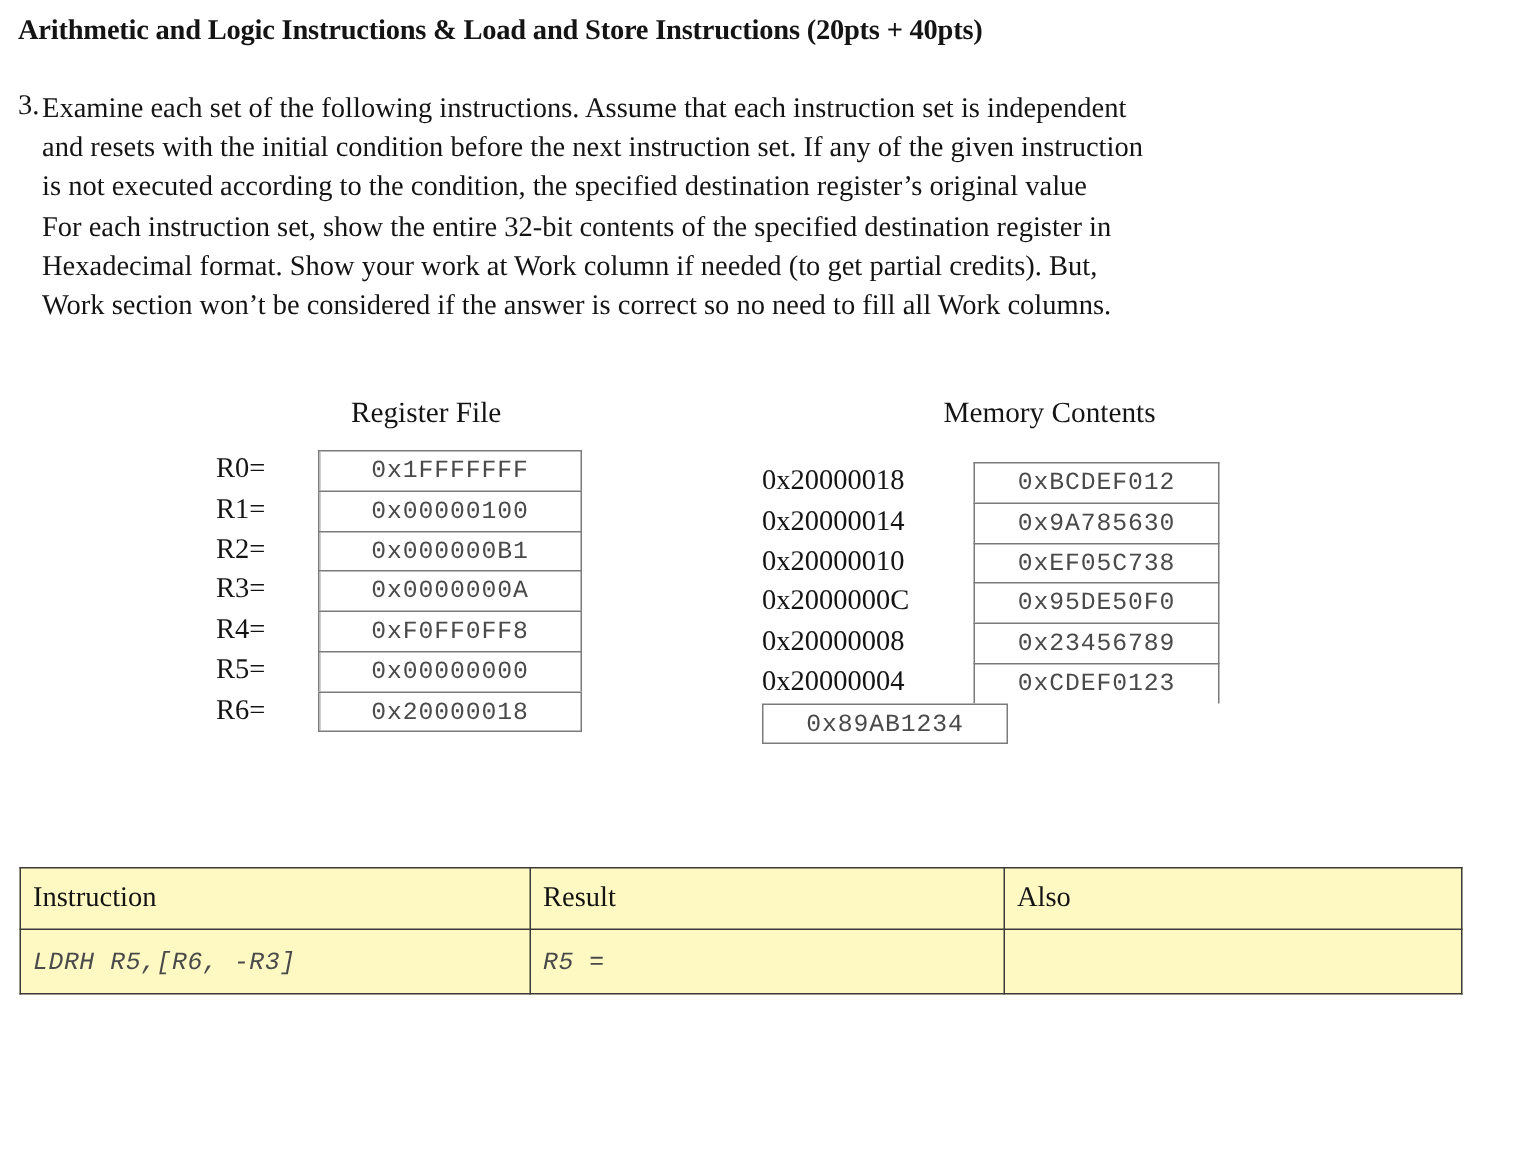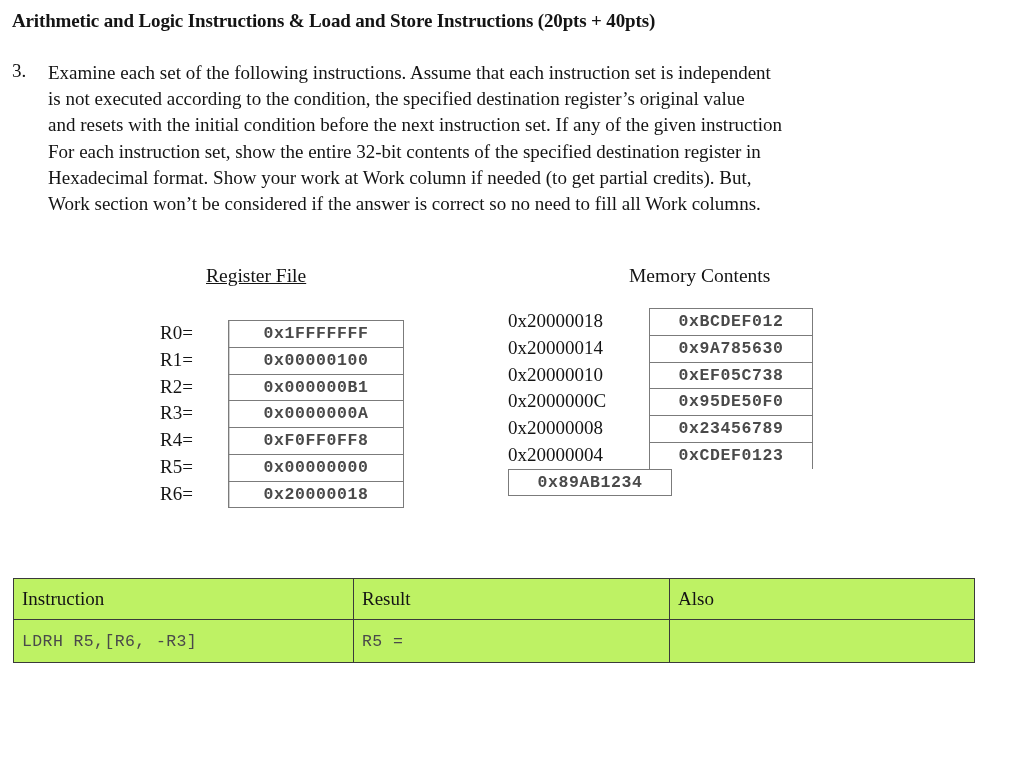--- a/index.html
+++ b/index.html
@@ -38,47 +38,46 @@
     width: 920px;
   }
   .q-num {
     position: absolute;
     left: 0px;
     top: 0px;
     font-size: 19px;
     color: #141414;
   }
   .q-body {
-    margin-left: 36px;
+    margin-left: 16px;
     font-size: 19px;
     line-height: 26.2px;
     color: #141414;
     text-align: left;
   }
   .q-body .ln {
     display: block;
     white-space: nowrap;
   }
 
   
   .sec-head {
     position: absolute;
     font-size: 19.5px;
     color: #141414;
     white-space: nowrap;
   }
-  #reg-file-heading { left: 206px; top: 265px; text-decoration: underline; }
+  #reg-file-heading { left: 234px; top: 265px; }
   #mem-contents-heading { left: 629px; top: 265px; }
 
   
   .regfile {
     position: absolute;
     left: 144px;
-    top: 320px;
-    margin-left: 16px;
+    top: 300px;
   }
   .reg-row, .mem-row {
     display: flex;
     align-items: stretch;
     height: 26.8px;
   }
   .reg-label {
     width: 62px;
     font-size: 19px;
     line-height: 26.8px;
@@ -93,21 +92,20 @@
     border: 1px solid #7b7b7b;
     border-bottom: none;
     background: #fff;
     font-family: "Liberation Mono", "DejaVu Sans Mono", monospace;
     font-size: 16.5px;
     line-height: 25px;
     letter-spacing: 0.6px;
     color: #4a4a4a;
     text-align: center;
     white-space: nowrap;
-    font-weight: bold;
   }
   .reg-row:last-child .reg-cell,
   .mem-row:last-child .mem-cell {
     border-bottom: 1px solid #7b7b7b;
   }
   .reg-cell { box-shadow: 1px 0 0 #cfcfcf inset; }
 
   
   .memblock {
     position: absolute;
@@ -128,56 +126,57 @@
   }
 
   
   .answer-table {
     position: absolute;
     left: 13px;
     top: 578px;
     width: 910px;
     border-collapse: collapse;
     table-layout: fixed;
-    background: #bef264;
+    background: #fef9c3;
   }
   .answer-table td, .answer-table th {
     border: 1px solid #3a3a3a;
     padding: 0 8px;
     text-align: left;
     vertical-align: middle;
   }
   .answer-table thead th {
     height: 40px;
     font-size: 19px;
     font-weight: normal;
     color: #141414;
   }
   .answer-table tbody td {
     height: 42px;
     font-family: "Liberation Mono", "DejaVu Sans Mono", monospace;
     font-size: 16.5px;
     letter-spacing: 0.4px;
     color: #4a4a4a;
+    font-style: italic;
   }
   .col-instruction { width: 323px; }
   .col-result { width: 299px; }
   .col-work { width: 288px; }
 </style>
 </head>
 <body>
 
 <div class="doc-title">Arithmetic and Logic Instructions &amp; Load and Store Instructions (20pts + 40pts)</div>
 
 <div class="question">
   <span class="q-num">3.</span>
   <div class="q-body">
     <span class="ln">Examine each set of the following instructions. Assume that each instruction set is independent</span>
+    <span class="ln">and resets with the initial condition before the next instruction set. If any of the given instruction</span>
     <span class="ln">is not executed according to the condition, the specified destination register’s original value</span>
-    <span class="ln">and resets with the initial condition before the next instruction set. If any of the given instruction</span>
     <span class="ln">For each instruction set, show the entire 32-bit contents of the specified destination register in</span>
     <span class="ln">Hexadecimal format. Show your work at Work column if needed (to get partial credits). But,</span>
     <span class="ln">Work section won’t be considered if the answer is correct so no need to fill all Work columns.</span>
   </div>
 </div>
 
 <div class="sec-head" id="reg-file-heading">Register File</div>
 
 <div class="sec-head" id="mem-contents-heading">Memory Contents</div>
 

